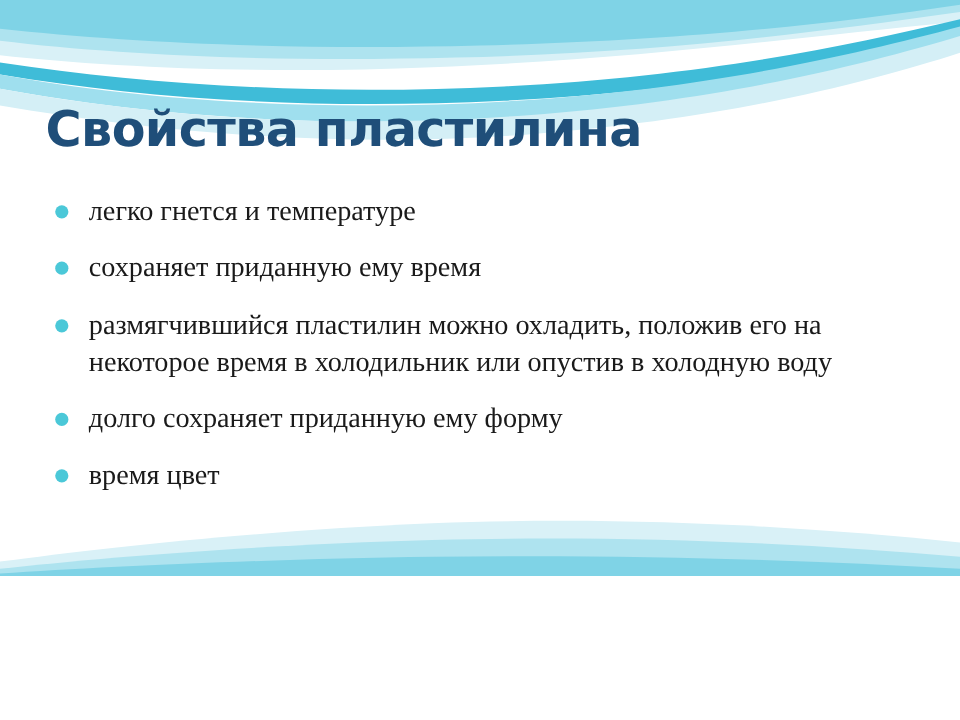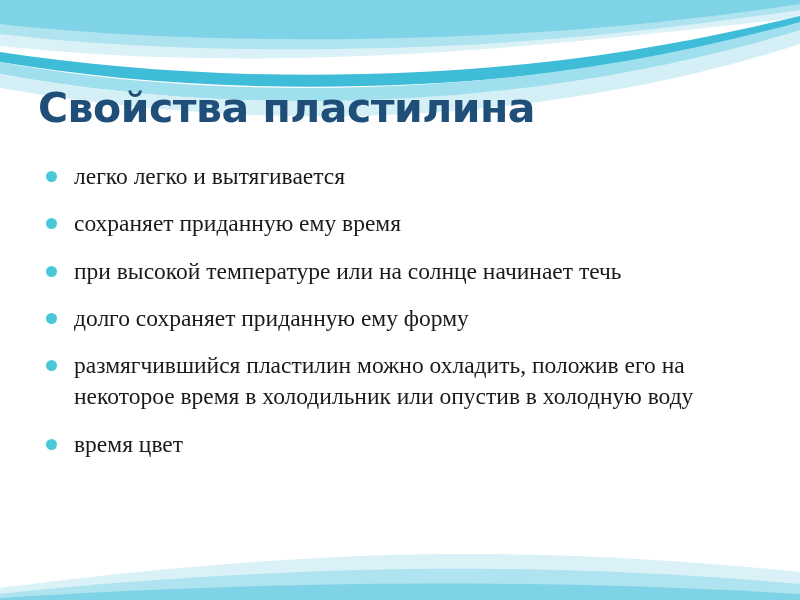--- a/index.html
+++ b/index.html
@@ -9,21 +9,21 @@
   body {
     width: 800px;
     height: 600px;
     overflow: hidden;
     background: #ffffff;
     font-family: "Liberation Serif", serif;
   }
   .slide {
     position: relative;
     width: 800px;
-    height: 600px;
+    height: 480px;
     background: #ffffff;
     overflow: hidden;
   }
   .decor-top {
     position: absolute;
     top: 0;
     left: 0;
     width: 800px;
     height: 120px;
     overflow: hidden;
@@ -94,37 +94,33 @@
       <path d="M0,74 C130,98 280,108 440,96 C600,84 720,54 800,30 L800,44 C720,70 600,100 440,112 C280,124 130,110 0,88 Z" fill="#d4eff6"></path>
     </svg>
   </div>
 
   <div class="content">
     <h1 class="title">Свойства пластилина</h1>
 
     <ul class="bullet-list">
       <li class="bullet-item">
         <span class="dot"></span>
-        <span>легко легко и вытягивается</span>
+        <span>легко гнется и температуре</span>
       </li>
       <li class="bullet-item">
         <span class="dot"></span>
         <span>сохраняет приданную ему время</span>
       </li>
       <li class="bullet-item">
         <span class="dot"></span>
-        <span>при высокой температуре  или на солнце начинает течь</span>
+        <span>размягчившийся пластилин можно охладить, положив его на некоторое время в холодильник или опустив в холодную воду</span>
       </li>
       <li class="bullet-item">
         <span class="dot"></span>
         <span>долго сохраняет приданную ему форму</span>
-      </li>
-      <li class="bullet-item">
-        <span class="dot"></span>
-        <span>размягчившийся пластилин можно охладить, положив его на некоторое время в холодильник или опустив в холодную воду</span>
       </li>
       <li class="bullet-item">
         <span class="dot"></span>
         <span>время цвет</span>
       </li>
     </ul>
   </div>
 
   <div class="decor-bottom">
     <svg width="800" height="90" viewBox="0 0 800 90" xmlns="http://www.w3.org/2000/svg">

